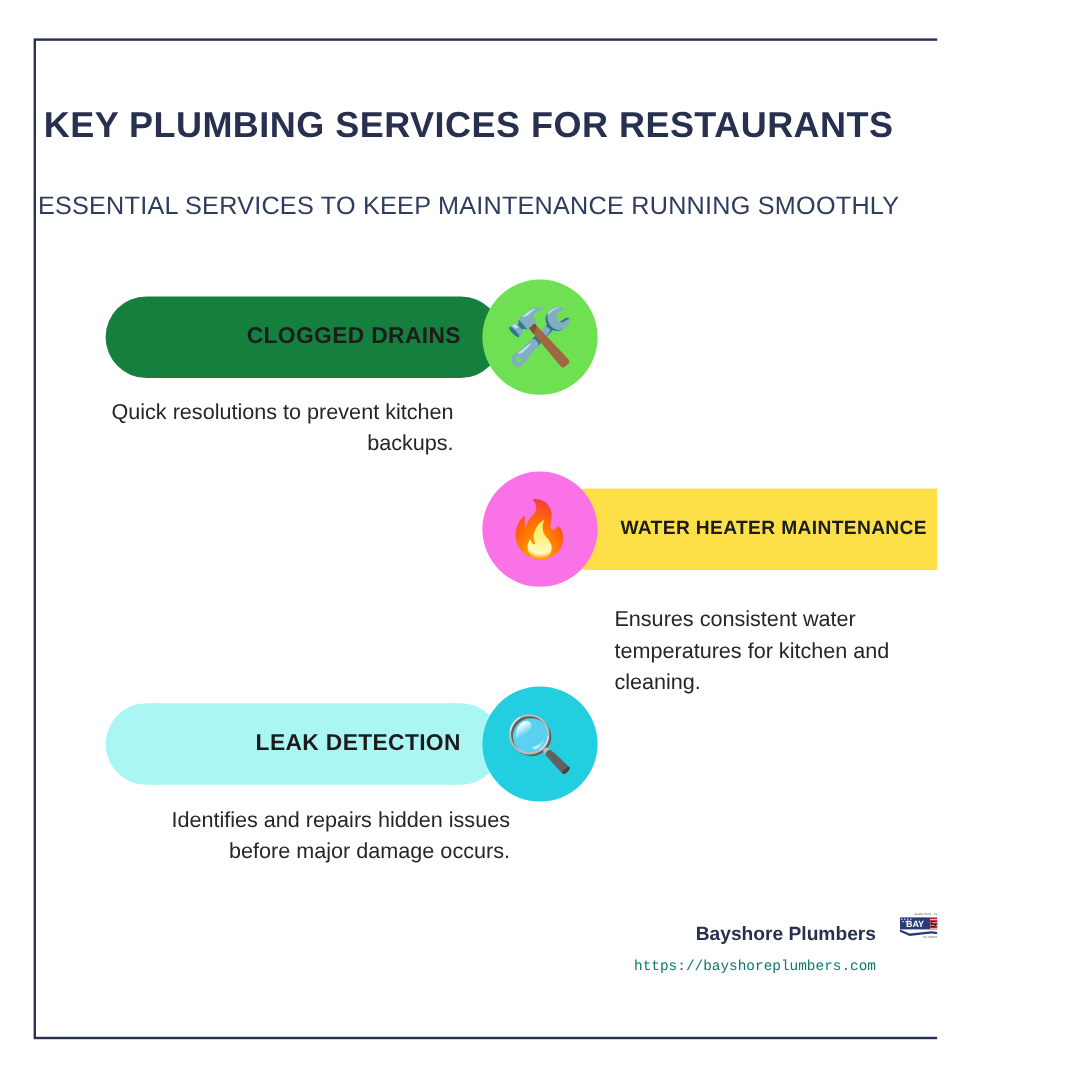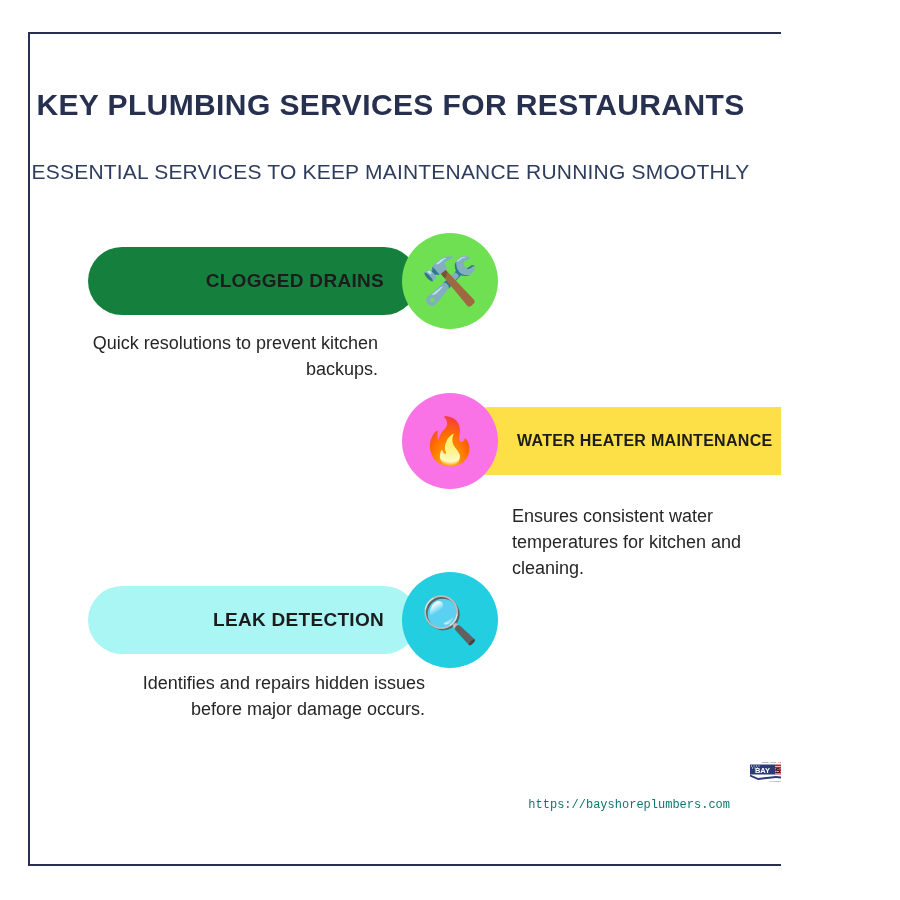--- a/index.html
+++ b/index.html
@@ -216,20 +216,21 @@
   </div>
 
   <div class="service s3">
     <div class="pill">
       <span class="pill-label">LEAK DETECTION</span>
     </div>
     <div class="circle">🔍</div>
     <div class="desc">Identifies and repairs hidden issues before major damage occurs.</div>
   </div>
 
+  <div class="footer-brand">Bayshore Plumbers</div>
   <div class="footer-url">https://bayshoreplumbers.com</div>
 
   <div class="footer-logo">
     <svg viewBox="0 0 112 52" width="56" height="26" xmlns="http://www.w3.org/2000/svg">
       <rect x="0" y="0" width="112" height="52" fill="#ffffff"></rect>
       <text x="56" y="9" font-family="Liberation Sans, sans-serif" font-size="5" fill="#555555" text-anchor="middle">Quality Work · Fair Prices</text>
       <rect x="4" y="13" width="50" height="20" fill="#2a3b77"></rect>
       <g fill="#ffffff">
         <rect x="6" y="15" width="2" height="2"></rect>
           <rect x="11" y="15" width="2" height="2"></rect>

